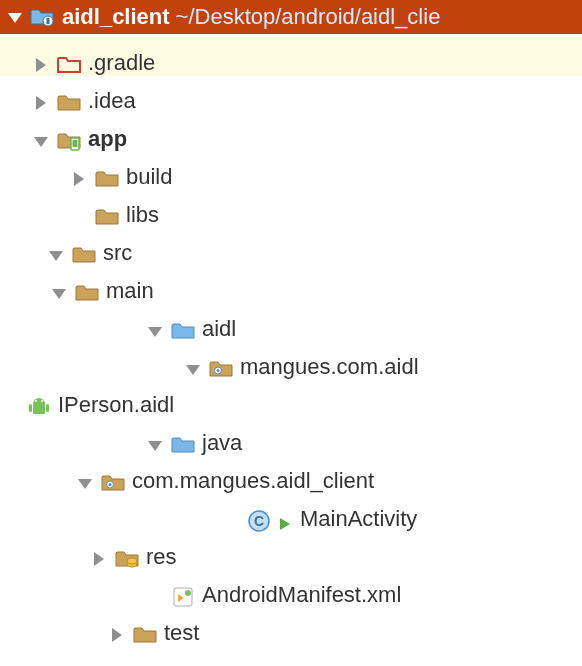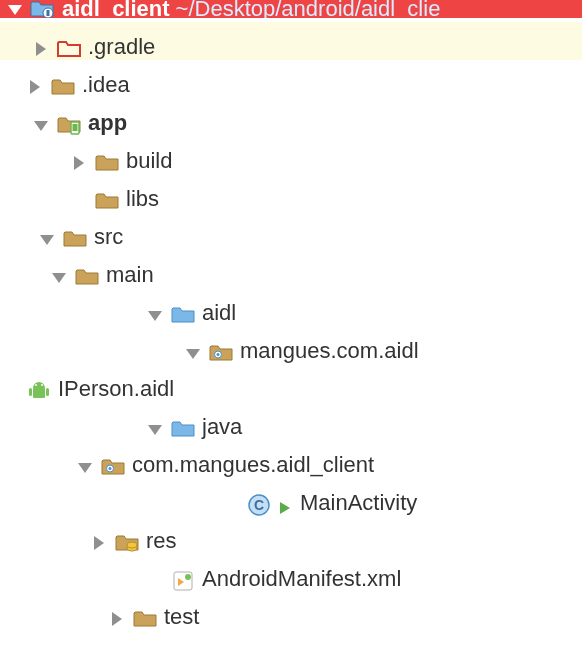--- a/index.html
+++ b/index.html
@@ -5,22 +5,22 @@
   * { margin:0; padding:0; box-sizing:border-box; }
   body {
     font-family: "Lucida Grande","Helvetica Neue",Arial,sans-serif;
     font-size: 22px;
     background:#fff;
     width:582px; height:666px;
     overflow:hidden;
     color:#333;
   }
   .header {
-    background:#ef4444;
-    height:18px;
+    background:#c2410c;
+    height:34px;
     display:flex;
     align-items:center;
     color:#fff;
     font-weight:bold;
     font-size:22px;
     padding-left:6px;
     white-space:nowrap;
     overflow:hidden;
   }
   .header .path {
@@ -160,21 +160,21 @@
         </svg>
     </span>
     <span class="icon">
       <svg width="24" height="22">
           <use href="#folder-red"></use>
         </svg>
     </span>
     <span class="label">.gradle</span>
   </div>
 
-  <div class="row" style="padding-left:24px">
+  <div class="row" style="padding-left:30px">
     <span class="arrow">
       <svg width="18" height="18">
           <use href="#arr-right"></use>
         </svg>
     </span>
     <span class="icon">
       <svg width="24" height="22">
           <use href="#folder-tan"></use>
         </svg>
     </span>
@@ -212,21 +212,21 @@
   <div class="row" style="padding-left:68px">
     <span class="arrow-spacer"></span>
     <span class="icon">
       <svg width="24" height="22">
           <use href="#folder-tan"></use>
         </svg>
     </span>
     <span class="label">libs</span>
   </div>
 
-  <div class="row" style="padding-left:36px">
+  <div class="row" style="padding-left:45px">
     <span class="arrow">
       <svg width="18" height="18">
           <use href="#arr-down"></use>
         </svg>
     </span>
     <span class="icon">
       <svg width="24" height="22">
           <use href="#folder-tan"></use>
         </svg>
     </span>

